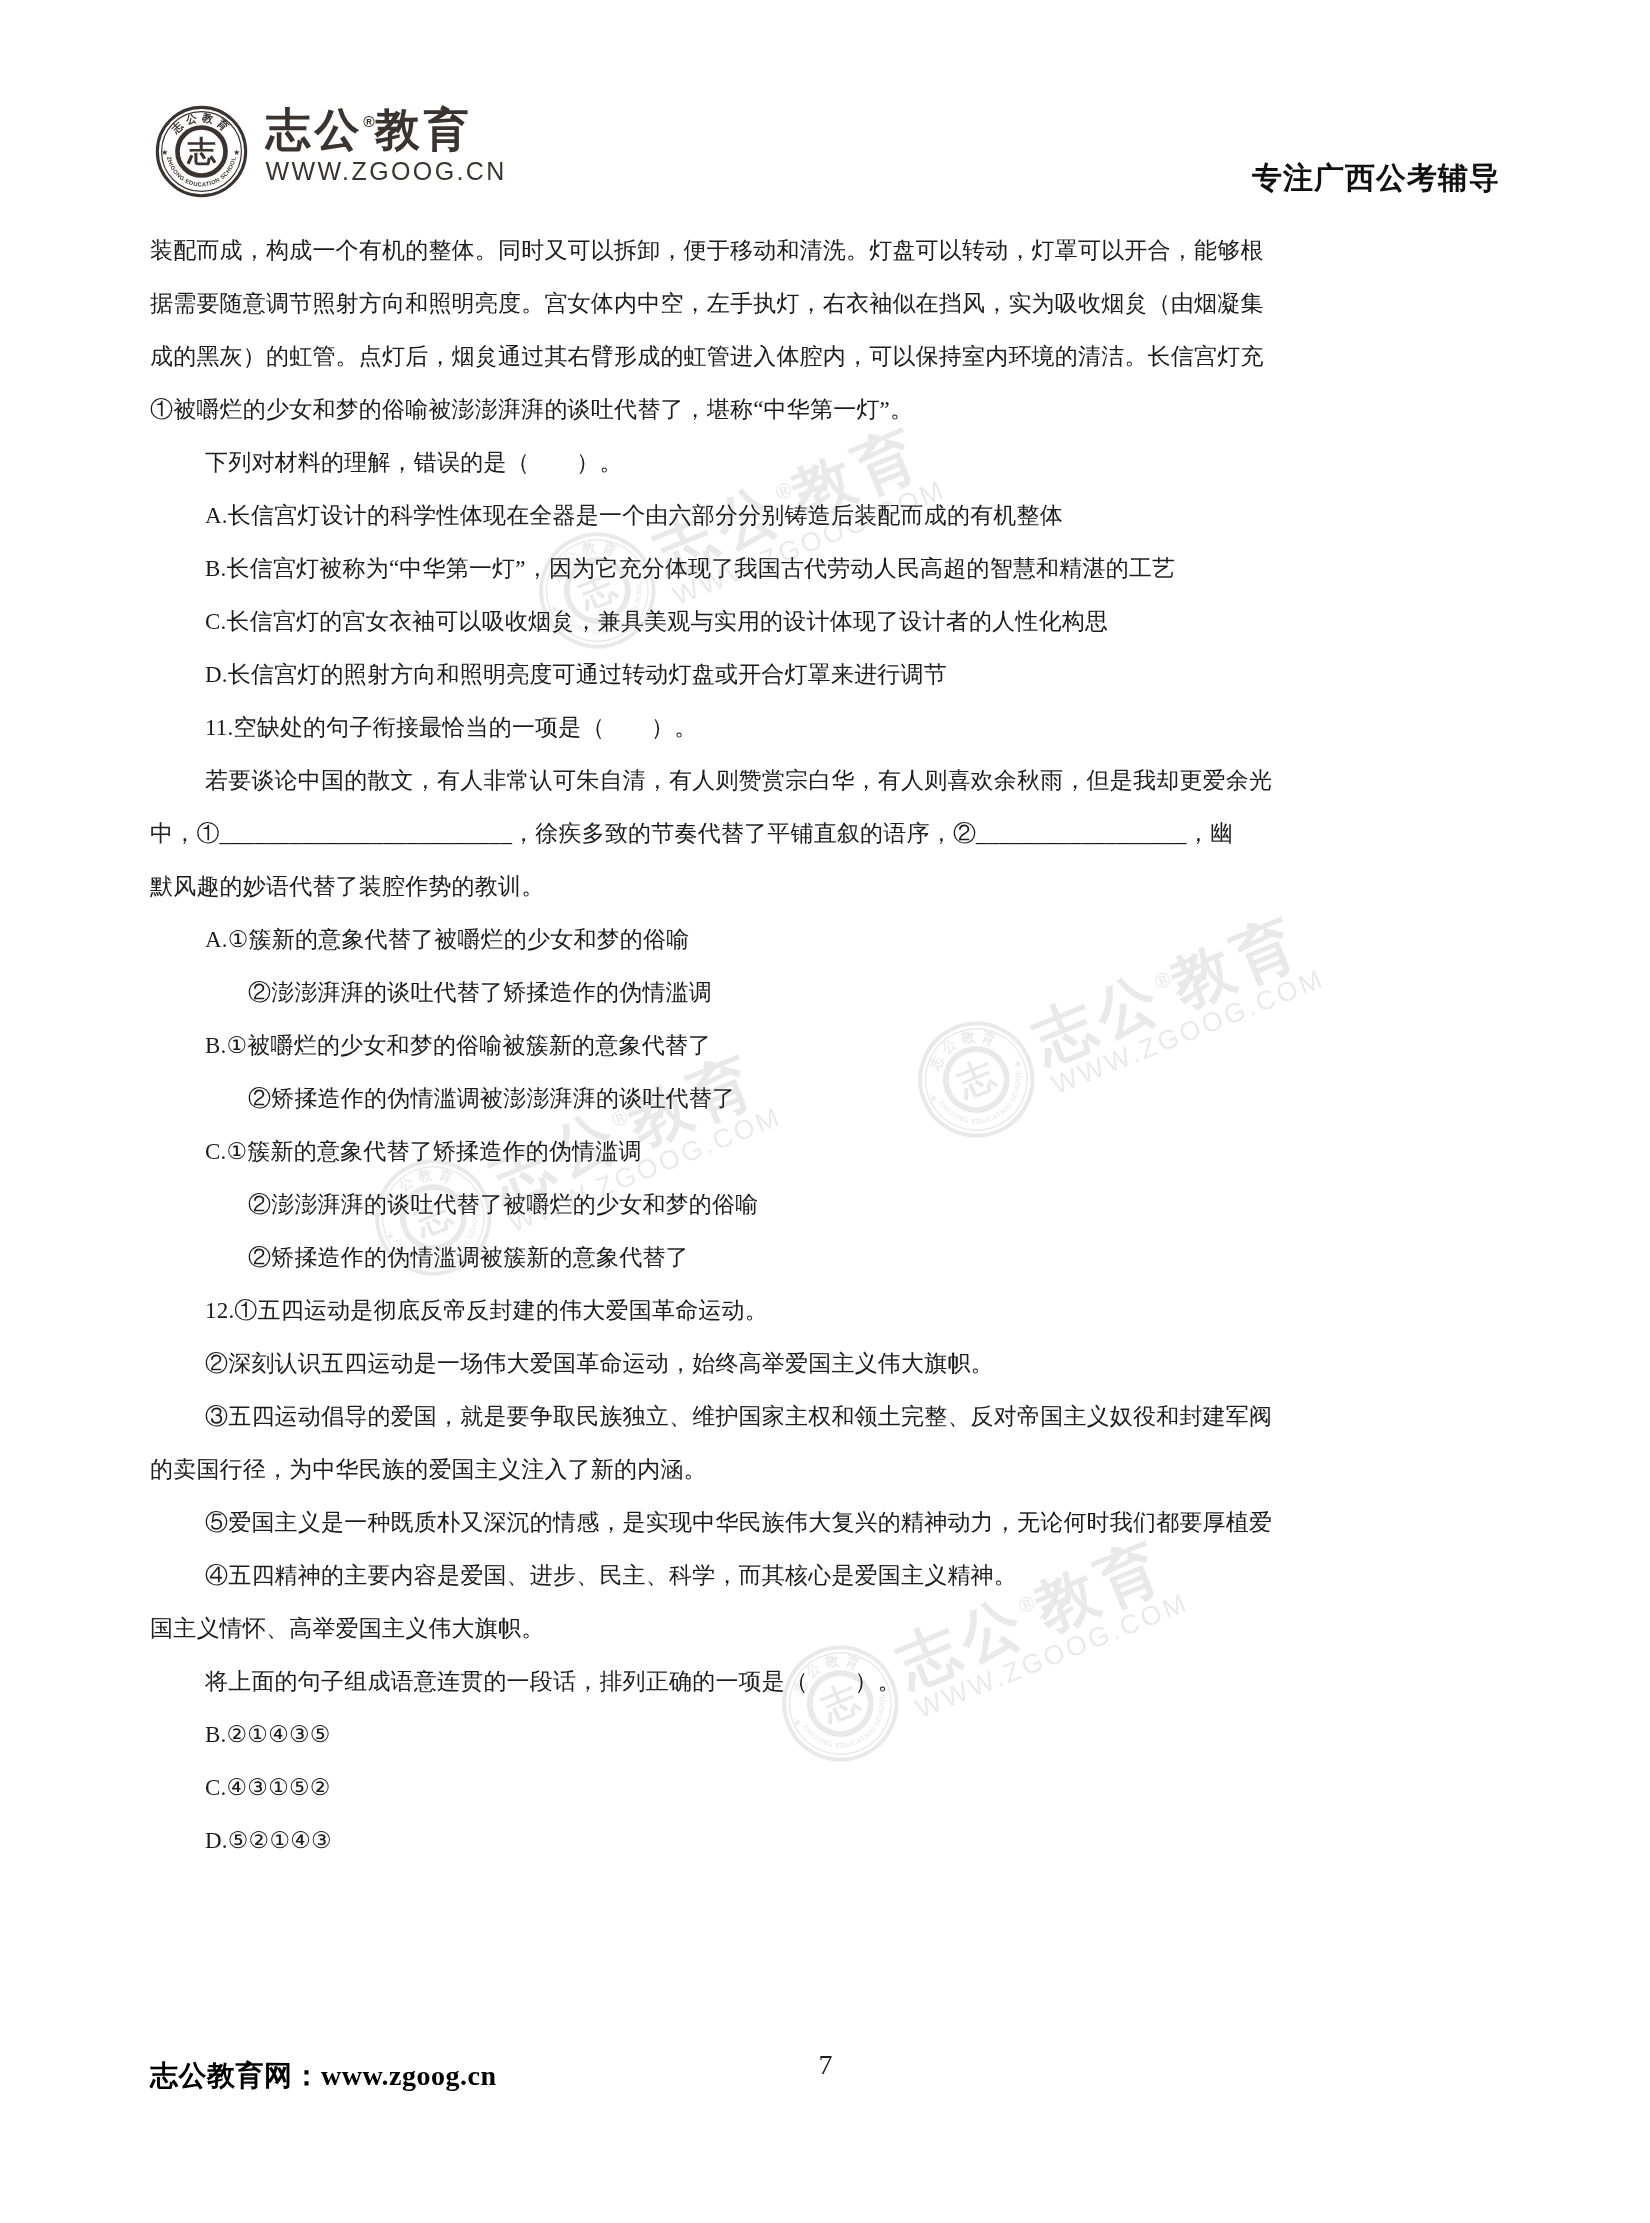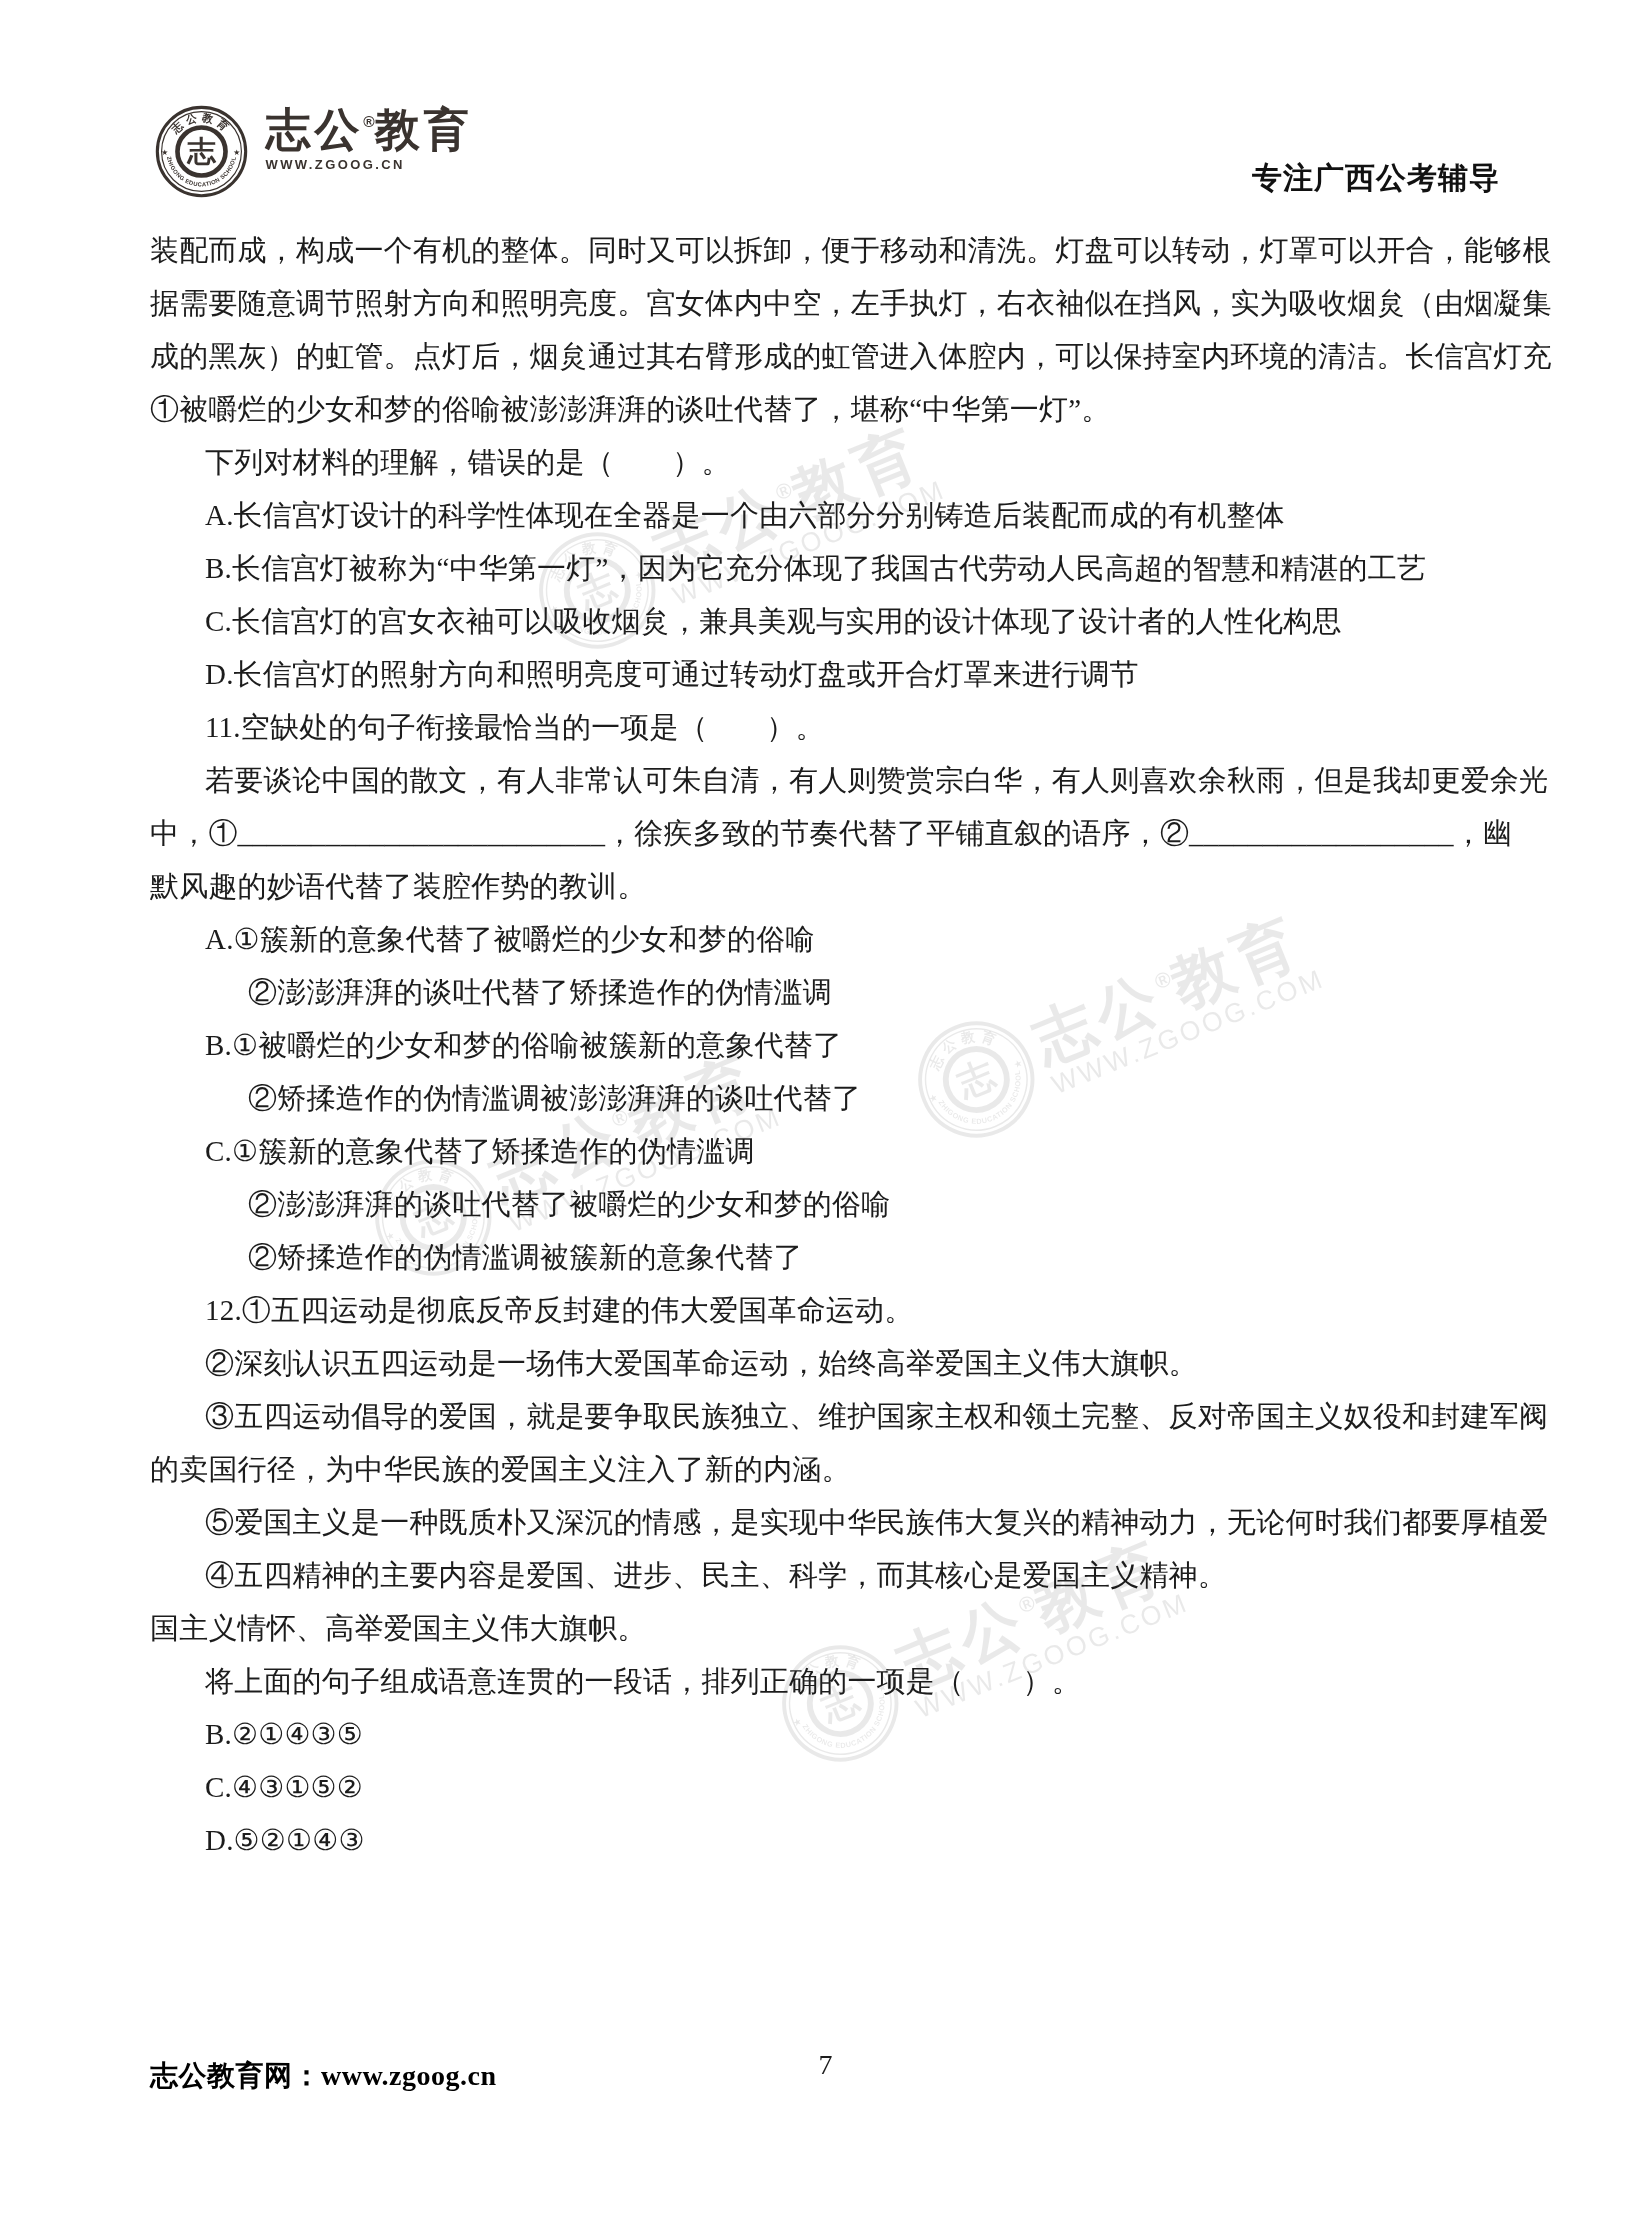--- a/index.html
+++ b/index.html
@@ -16,32 +16,32 @@
   .logo-seal{width:93px;height:93px;margin-top:7.8px;}
   .logo-textcol{margin-left:17.5px;}
   .logo-title{
     font-family:"Liberation Sans","DejaVu Sans",sans-serif;
     font-weight:bold;font-size:45px;line-height:49px;
     color:#3a332f;letter-spacing:3.9px;white-space:nowrap;
   }
   .logo-title sup{font-size:15.5px;vertical-align:17.5px;letter-spacing:0;}
   .logo-url{
     font-family:"Liberation Sans","DejaVu Sans",sans-serif;
-    font-weight:bold;font-size:13px;color:#3a332f;
+    font-weight:normal;font-size:25px;color:#3a332f;
     letter-spacing:2.4px;margin-top:3.9px;white-space:nowrap;
   }
   .tagline{
     position:absolute;top:158px;right:151px;
     font-size:30px;font-weight:bold;color:#111;
     letter-spacing:1px;white-space:nowrap;margin-left:44px;
   }
   
   .body-text{position:absolute;left:150px;top:224px;width:1359px;z-index:2;}
   .line{
-    height:53px;line-height:53px;font-size:29px;
+    height:53px;line-height:53px;font-size:23px;
     white-space:nowrap;letter-spacing:0.2px;
   }
   .line.i1{padding-left:55px;}
   .line.i2{padding-left:98px;}
   
   .wm{
     position:absolute;display:flex;align-items:center;
     transform:rotate(-22deg);transform-origin:58px 58px;
     z-index:1;pointer-events:none;
   }

